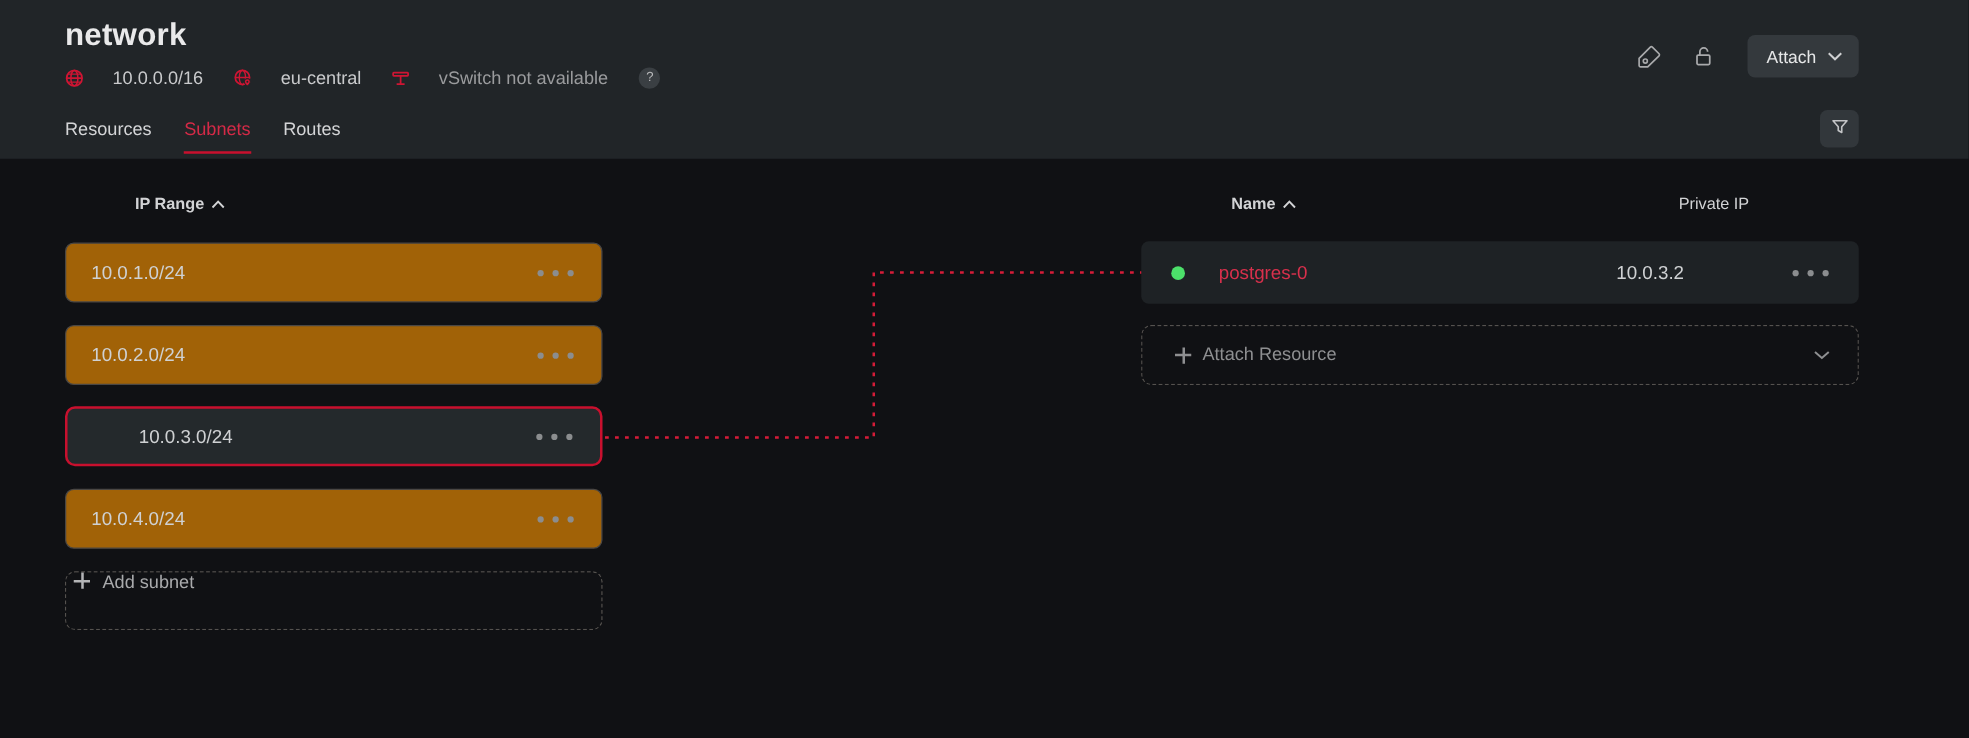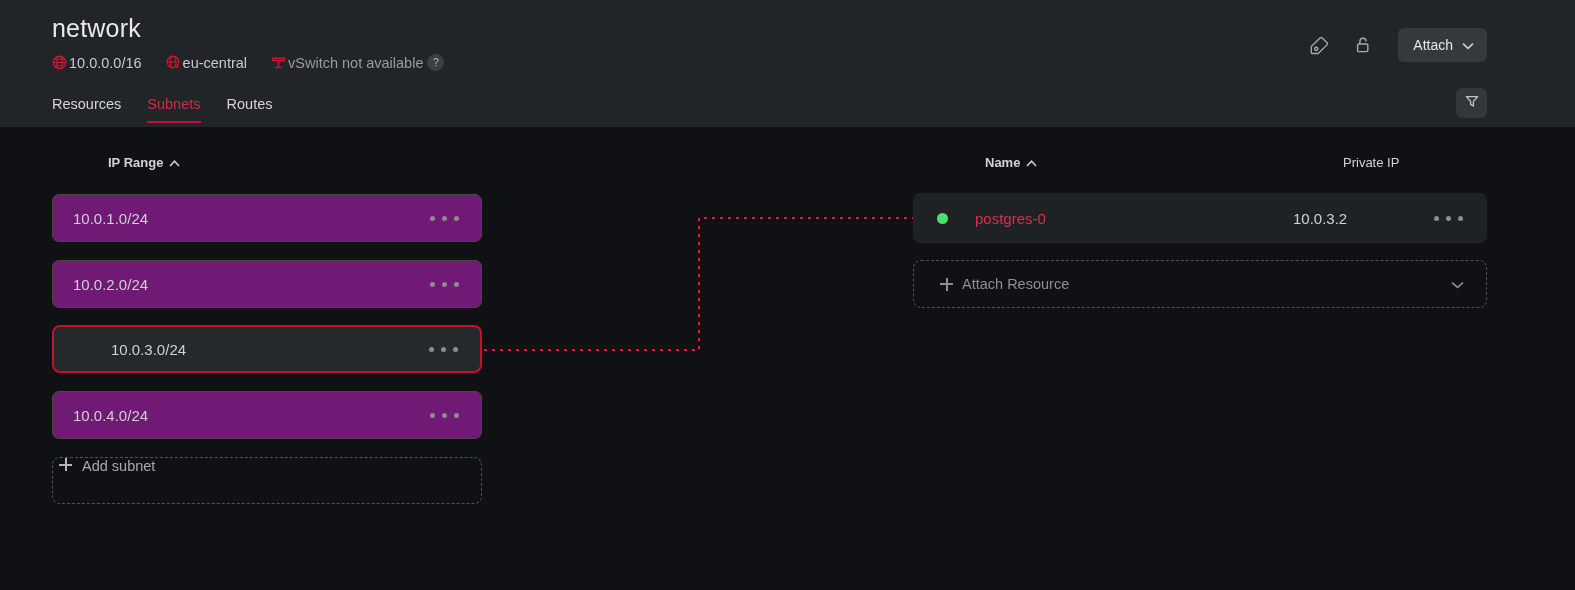--- a/index.html
+++ b/index.html
@@ -15,28 +15,28 @@
   .app { position: relative; width: 1575px; height: 590px; background: #101114; }
 
   
   .header-band {
     position: absolute; left: 0; top: 0; width: 1575px; height: 127px;
     background: #212528;
   }
 
   .page-title {
     position: absolute; left: 52px; top: 14px;
-    font-size: 25px; color: #e9e9ea; font-weight: 400; letter-spacing: .2px;
+    font-size: 25px; color: #e9e9ea; font-weight: 700; letter-spacing: .2px;
   }
 
   .meta-row {
     position: absolute; left: 52px; top: 54px;
     display: flex; align-items: center; gap: 24px;
   }
-  .meta-item { display: flex; align-items: center; gap: 2px; }
+  .meta-item { display: flex; align-items: center; gap: 23px; }
   .meta-item .mtext { font-size: 14.5px; color: #c9cacc; }
   .meta-item.muted .mtext { color: #9a9b9d; }
   .meta-ico { display: block; line-height: 0; }
 
   .help-badge {
     width: 17px; height: 17px; border-radius: 50%;
     background: #3a3f43; color: #b9babc;
     font-size: 10.5px; line-height: 17px; text-align: center;
     margin-left: 2px; cursor: pointer;
   }
@@ -85,21 +85,21 @@
   }
   .col-head.left  { left: 72px;  top: 155px; cursor: pointer; }
   .col-head.name  { left: 949px; top: 155px; cursor: pointer; }
   .col-head.pip   { left: 1307px; top: 155px; font-weight: 400; color: #d2d3d5;}
 
   .caret-up { display:block; }
 
   
   .subnet-card {
     position: absolute; left: 52px; width: 430px; height: 48px;
-    background: #701a75; border: 1px solid #4a4744; border-radius: 7px;
+    background: #a16207; border: 1px solid #4a4744; border-radius: 7px;
     display: flex; align-items: center; cursor: pointer;
   }
   .subnet-card.selected {
     background: #24292c; border: 2px solid #c8102e; border-radius: 8px;
   }
   .subnet-card .ip {
     position: absolute; left: 20px; font-size: 15px; color: #cfd1d3;
   }
   .subnet-card.selected .ip { left: 17px; margin-left: 40px; }
   .dots {

